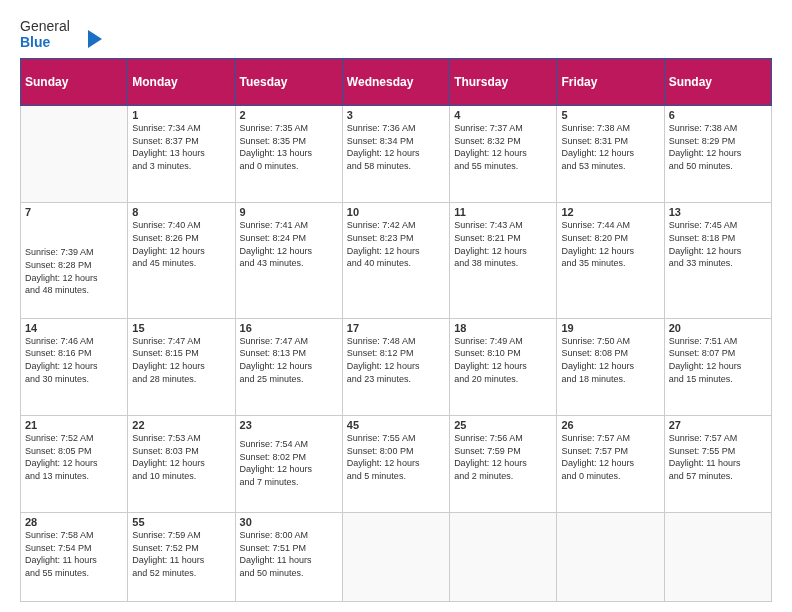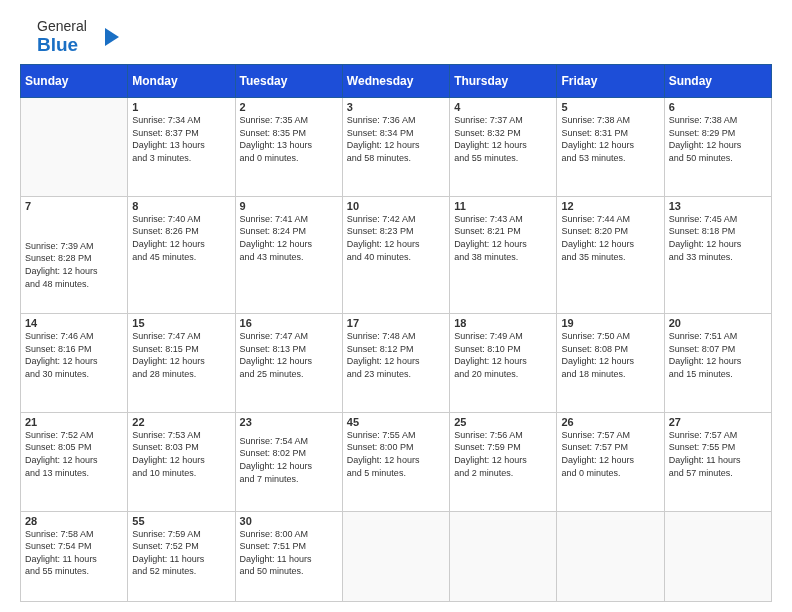--- a/index.html
+++ b/index.html
@@ -43,25 +43,25 @@
       margin-top: 2px;
     }
     .calendar {
       flex: 1;
       border: 1px solid #ccc;
       border-collapse: collapse;
       width: 100%;
       table-layout: fixed;
     }
     .calendar th {
-      background: #1d4ed8;
+      background: #be185d;
       color: #fff;
       font-size: 12px;
       font-weight: bold;
-      padding: 9px 4px;
+      padding: 16px 4px;
       text-align: left;
       border: 1px solid #1e5a9c;
     }
     .calendar td {
       border: 1px solid #ccc;
       vertical-align: top;
       padding: 3px 4px;
       font-size: 9.5px;
       color: #333;
       width: calc(100% / 7);
@@ -85,24 +85,24 @@
     .last-row td {
       height: 75px;
     }
   </style>
 </head>
 <body>
 
 <div class="page">
   <div class="header">
     <div class="logo">
-  <div style="display:flex;align-items:center;gap:14px;margin-left:17px;">
+  <div style="display:flex;align-items:flex-end;gap:14px;">
     <div style="line-height:1.15;font-family:Arial,sans-serif;">
       <div style="font-size:14px;color:#333;font-weight:normal;">General</div>
-      <div style="font-size:19px;color:#1a6fc4;font-weight:bold;">Blue</div>
+      <div style="font-size:14px;color:#1a6fc4;font-weight:bold;">Blue</div>
     </div>
     <svg width="18" height="22" viewBox="0 0 18 22">
       <polygon points="4,2 18,11 4,20" fill="#1a6fc4"></polygon>
     </svg>
   </div>
 </div>
     <div class="title-block">
       <div class="month-title"></div>
       <div class="location"></div>
     </div>

